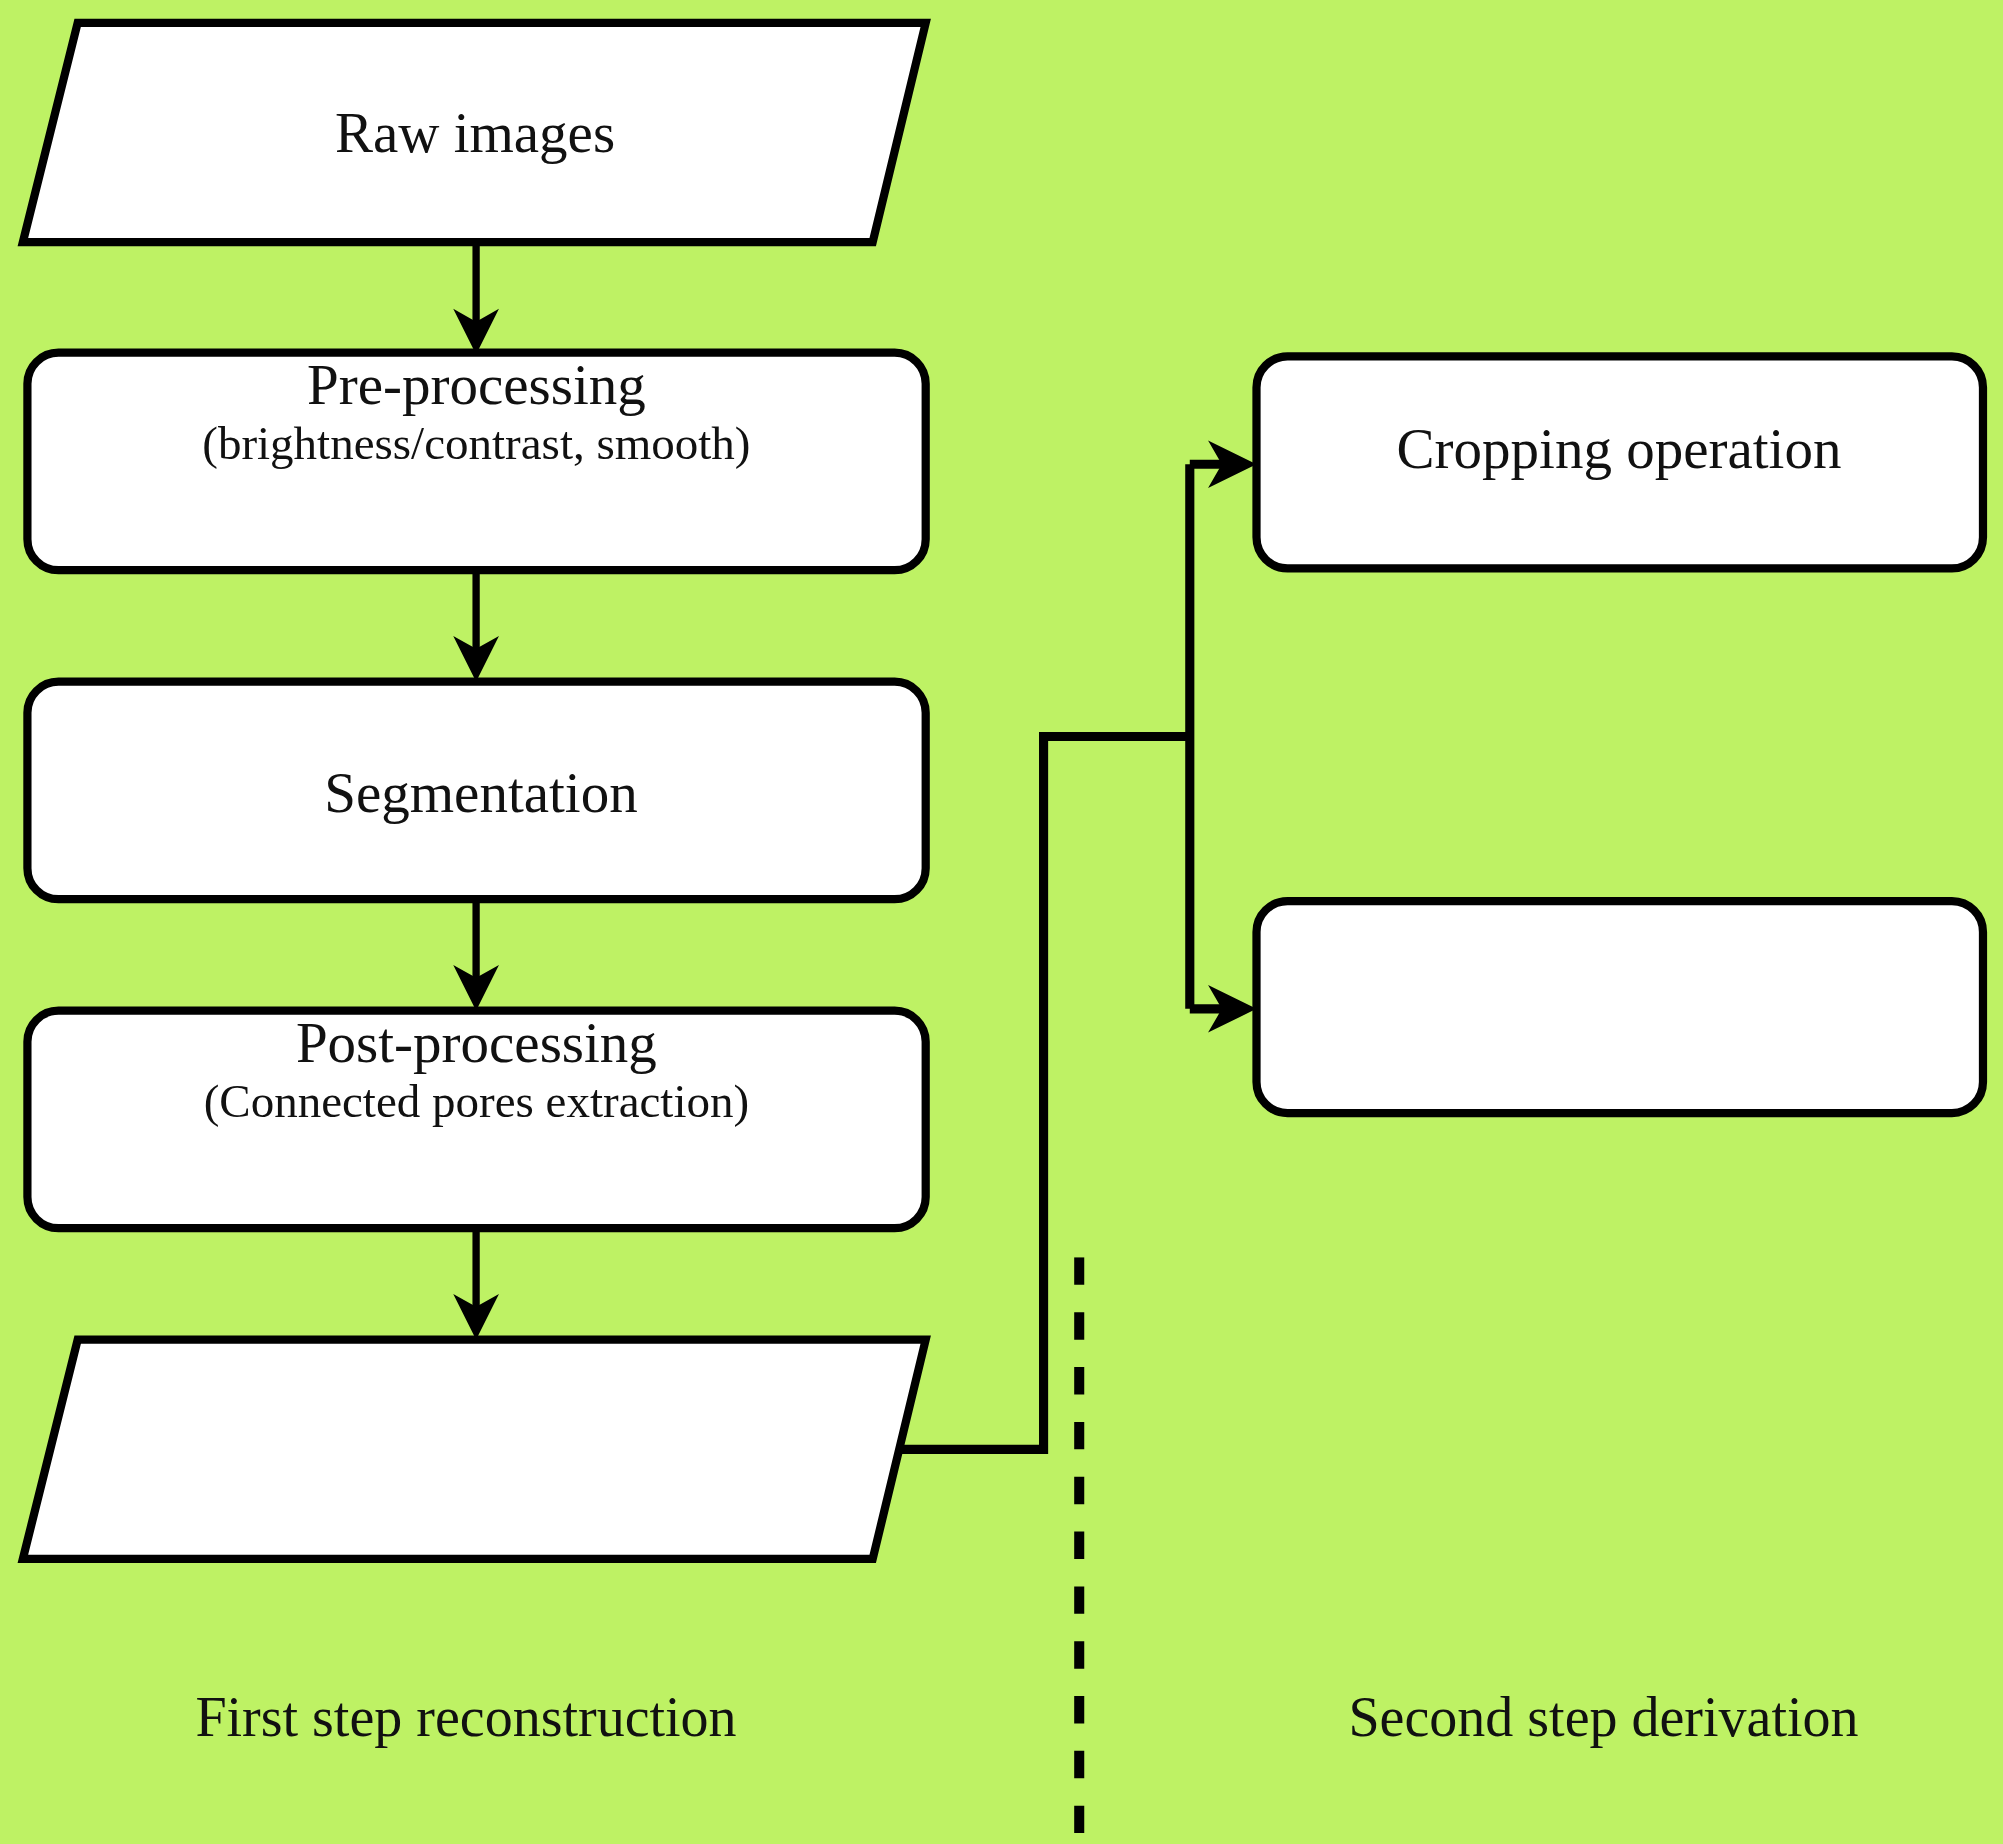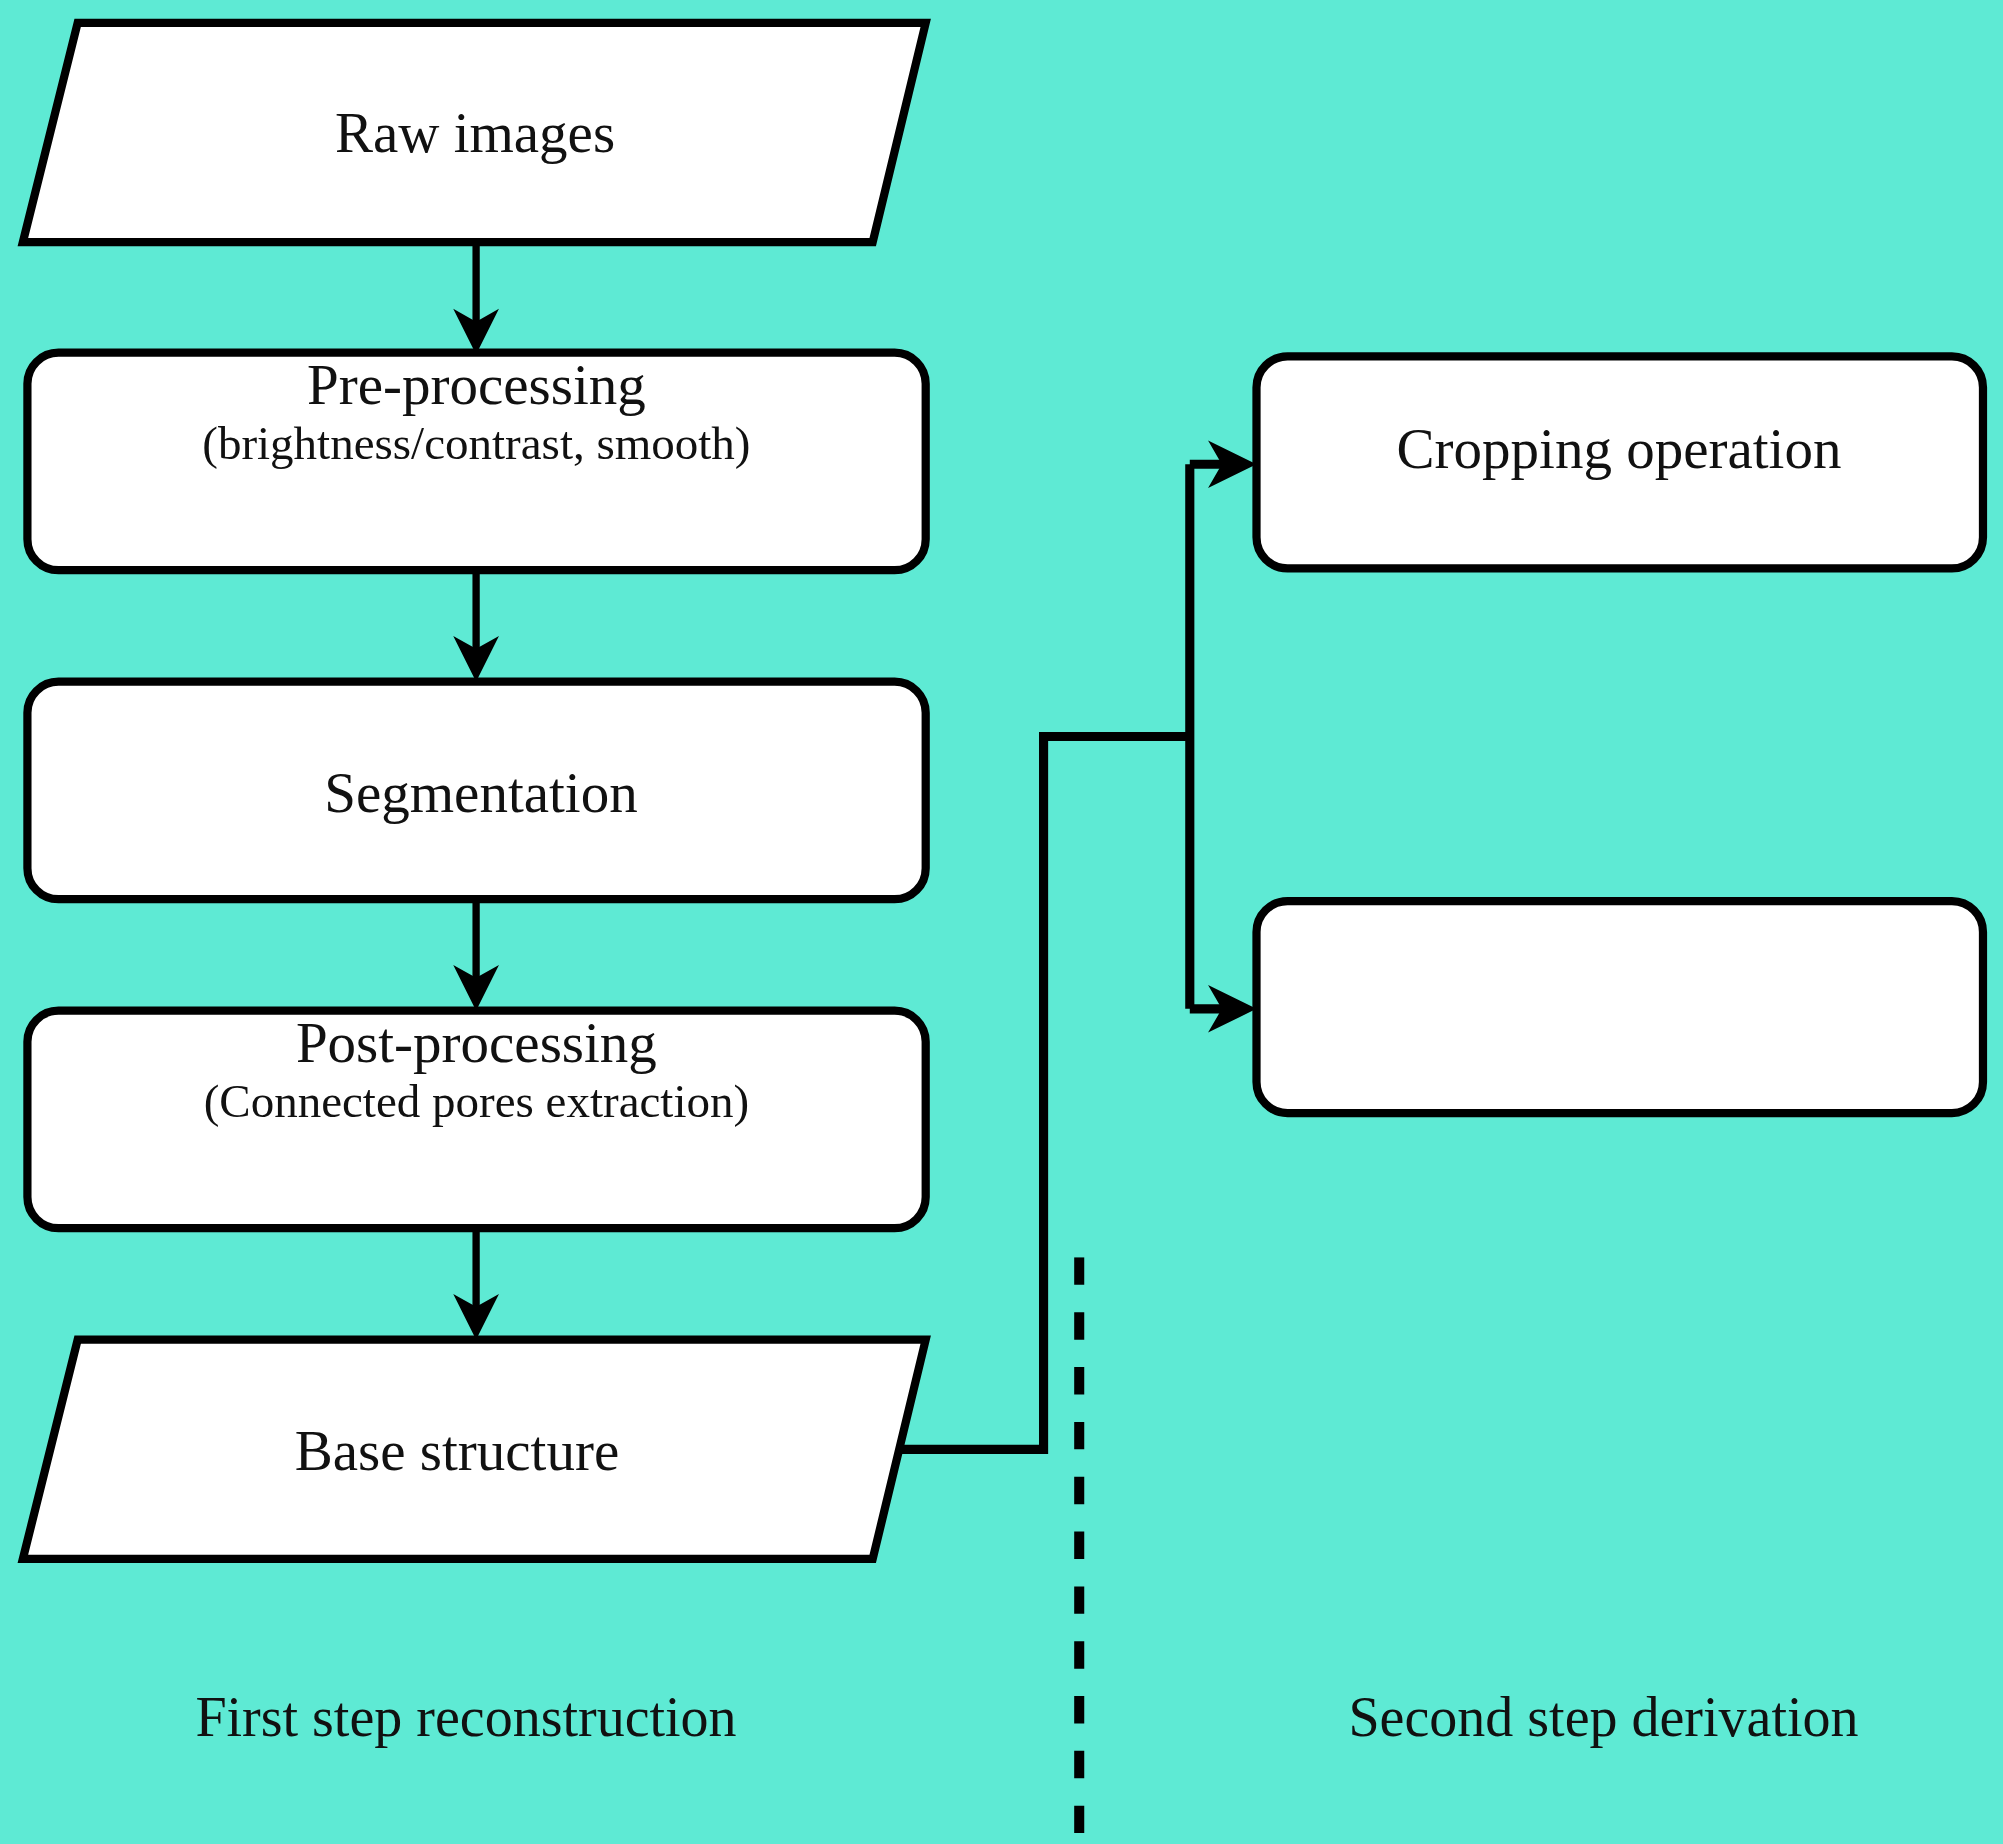--- a/index.html
+++ b/index.html
@@ -7,21 +7,21 @@
     padding: 0;
     background: #ffffff;
   }
   body {
     font-family: "Liberation Serif", "DejaVu Serif", serif;
   }
   #canvas {
     position: relative;
     width: 2004px;
     height: 1845px;
-    background: #5eead4;
+    background: #bef264;
     overflow: hidden;
   }
   svg.flow {
     position: absolute;
     left: 0;
     top: 0;
     width: 2004px;
     height: 1845px;
   }
   .node-shape {
@@ -131,21 +131,20 @@
     <div class="lbl-sub">(brightness/contrast, smooth)</div>
   </div>
 
   <div class="lbl lbl-main" style="left:32px; top:761px; width:898px;">Segmentation</div>
 
   <div class="lbl two-line" style="left:27.4px; top:1011px; width:898px; height:217px;">
     <div class="lbl-main">Post-processing</div>
     <div class="lbl-sub">(Connected pores extraction)</div>
   </div>
 
-  <div class="lbl lbl-main" style="left:0px; top:1419px; width:914px;">Base structure</div>
 
   <div class="lbl lbl-main" style="left:1256px; top:417px; width:726px;">Cropping operation</div>
 
 
   <div class="lbl lbl-section" style="left:55px; top:1686px; width:822px;">First step reconstruction</div>
 
   <div class="lbl lbl-section" style="left:1206px; top:1686px; width:795px;">Second step derivation</div>
 
 </div>
 

